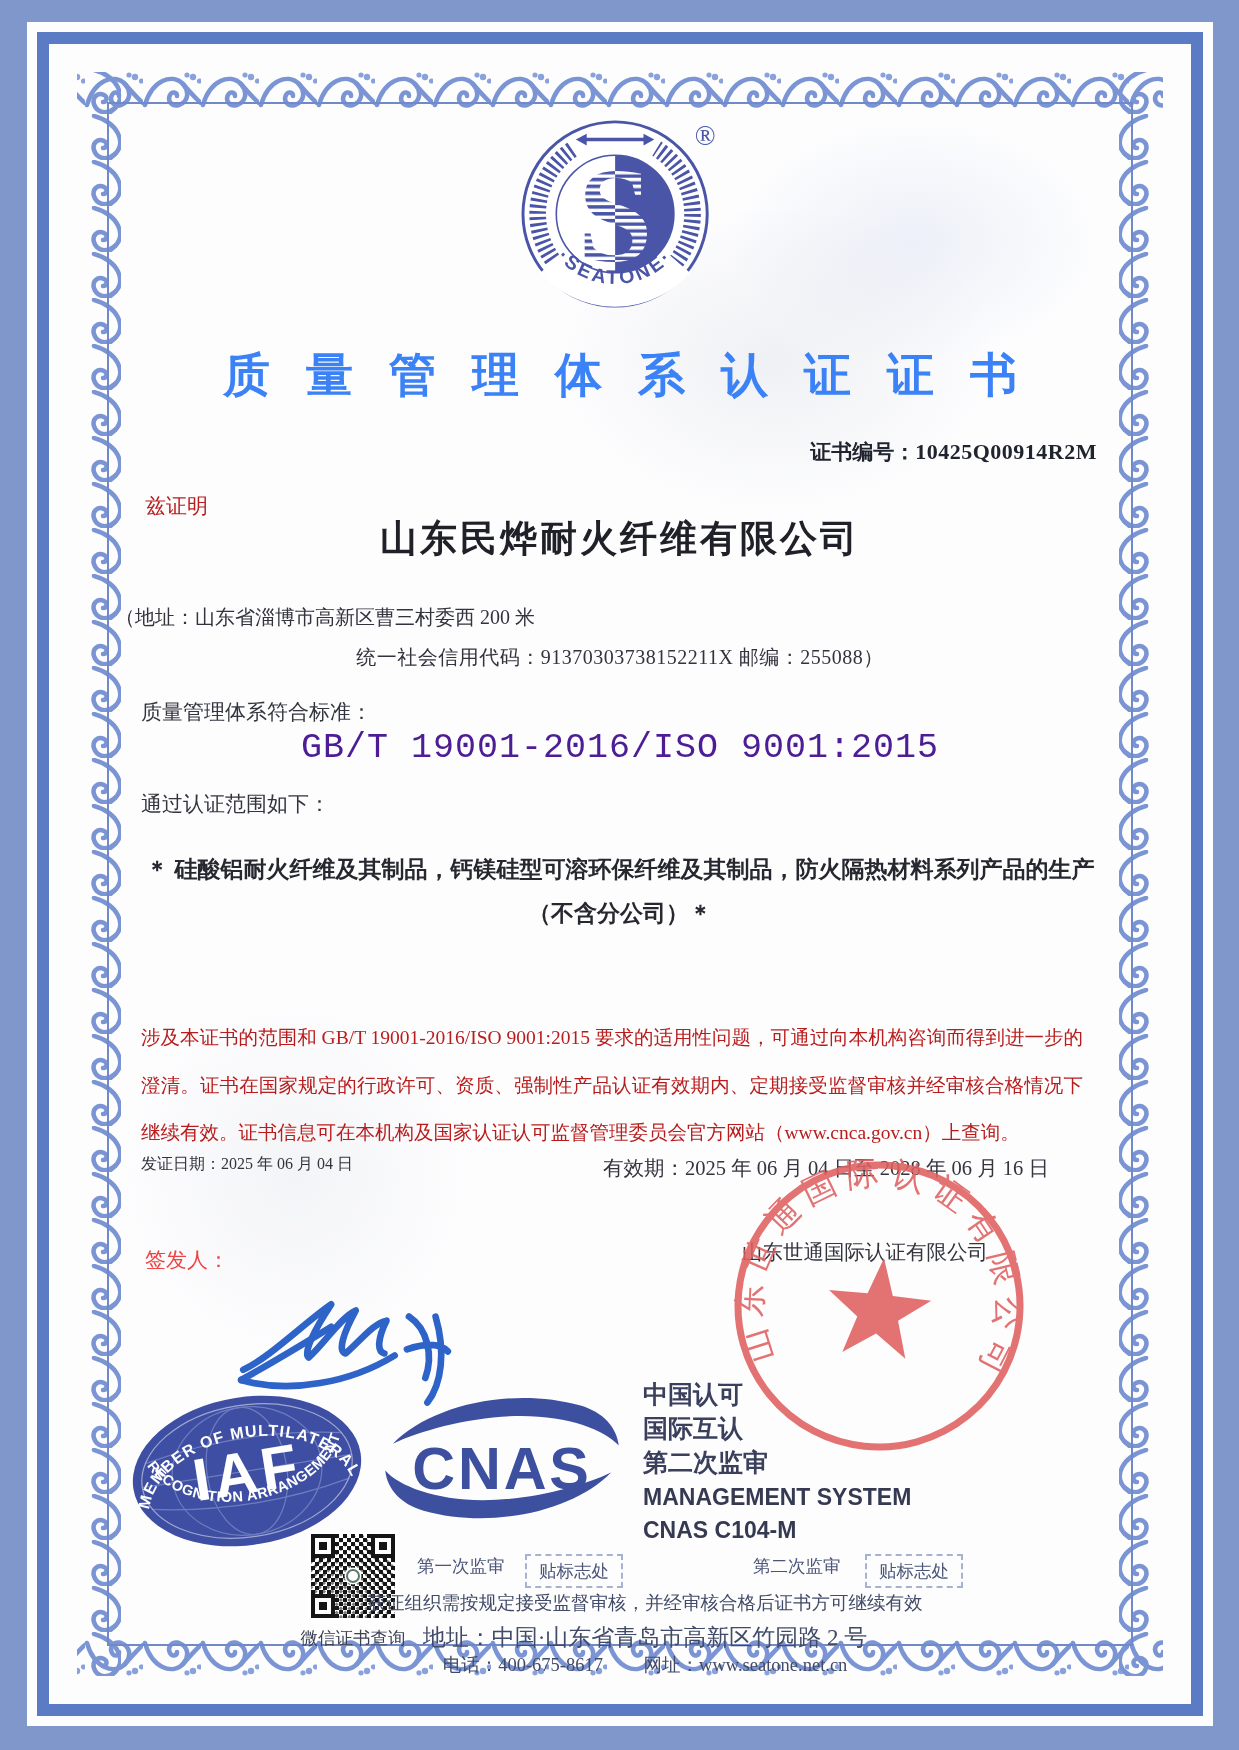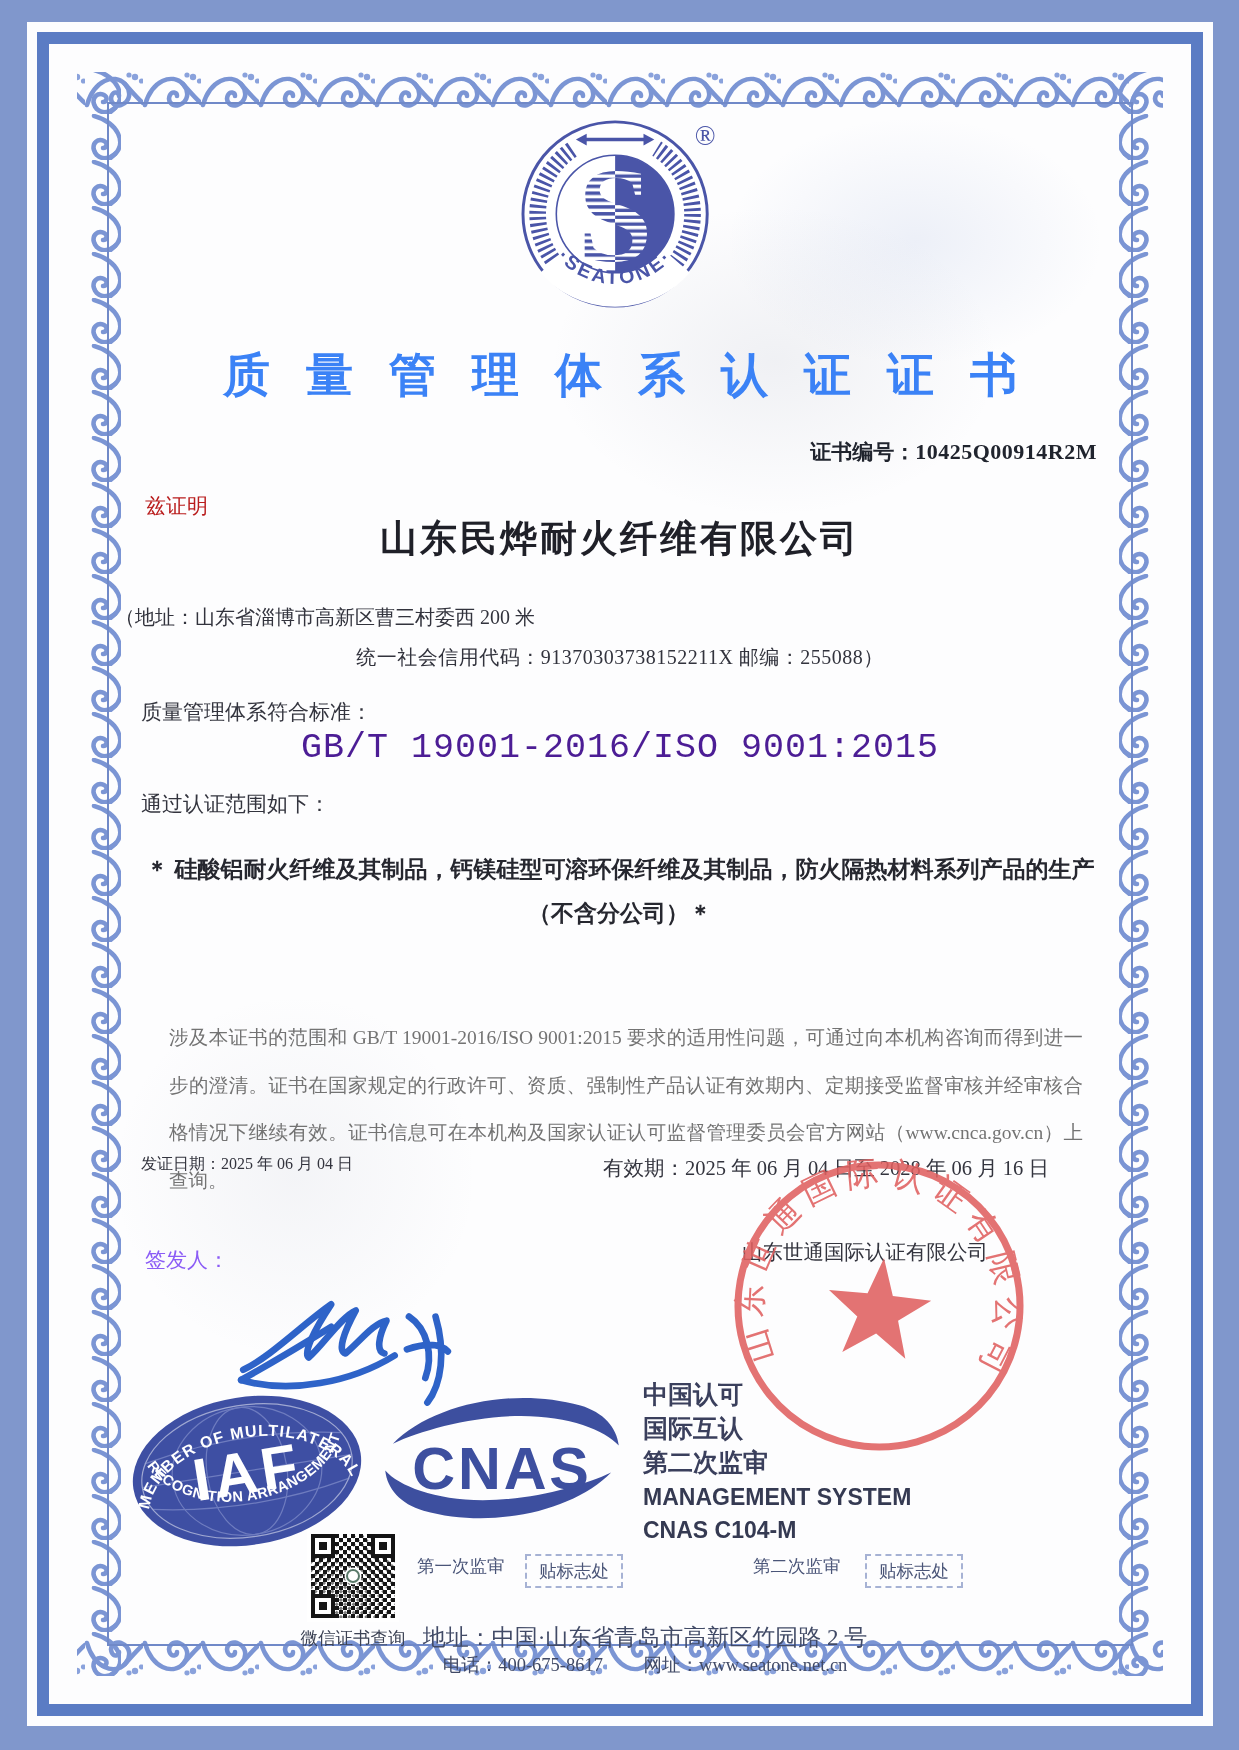--- a/index.html
+++ b/index.html
@@ -43,25 +43,25 @@
   .addr-line{top:498px;width:100%;text-align:left;font-size:20px;color:#32333d;}
   .credit-line{top:538px;width:100%;text-align:center;font-size:20px;color:#32333d;letter-spacing:.5px;}
   .std-label{top:592px;left:26px;font-size:21px;color:#33343e;}
   .std-value{top:622px;width:100%;text-align:center;
     font-family:Liberation Mono, monospace;
     font-size:35px;color:#4c1d95;letter-spacing:1px;}
   .scope-label{top:684px;left:26px;font-size:21px;color:#33343e;}
   .scope-text{top:742px;left:24px;right:24px;text-align:center;font-size:23px;
     font-weight:bold;line-height:44px;color:#26272f;}
   .legal{top:908px;left:26px;right:42px;font-size:19.5px;line-height:47.5px;
-    text-align:justify;color:#737373;margin-left:28px;}
+    text-align:justify;color:#b91c1c;}
   .date-issue{top:1048px;left:26px;font-size:16px;color:#33343e;}
   .date-valid{top:1048px;left:488px;font-size:20.5px;color:#33343e;}
   .issuer-name{top:1132px;left:530px;width:440px;text-align:center;font-size:20.5px;color:#33343e;z-index:3;}
-  .signer-label{top:1140px;left:30px;font-size:21px;color:#8b5cf6;}
+  .signer-label{top:1140px;left:30px;font-size:21px;color:#ef4444;}
   .signature{top:1156px;left:118px;width:266px;height:146px;z-index:4;}
   .stamp{top:1050px;left:614px;width:300px;height:300px;z-index:5;opacity:.88;}
   .iaf{top:1280px;left:6px;width:252px;height:170px;}
   .cnas-logo{top:1286px;left:256px;width:262px;height:134px;}
   .cnas-text{top:1272px;left:528px;width:300px;z-index:2;}
   .cnas-text .zh{font-size:25px;line-height:34px;color:#3a3f5c;font-weight:600;}
   .cnas-text .en{font-family:"Liberation Sans","DejaVu Sans",sans-serif;
     font-size:23px;line-height:31px;font-weight:bold;color:#353a52;margin-top:2px;}
   .qr{top:1424px;left:192px;width:92px;height:92px;}
   .qr-caption{top:1520px;left:162px;width:152px;text-align:center;font-size:17.5px;color:#3c4254;}
@@ -261,20 +261,21 @@
       <circle cx="46" cy="46" r="8.5" fill="#ffffff"></circle>
       <circle cx="46" cy="46" r="6" fill="none" stroke="#5a7a6a" stroke-width="2"></circle>
     </svg>
     <div class="abs qr-caption">微信证书查询</div>
 
     <span class="abs sup sup-a1">第一次监审</span>
     <span class="abs sup sup-b1 dash-box">贴标志处</span>
     <span class="abs sup sup-a2">第二次监审</span>
     <span class="abs sup sup-b2 dash-box">贴标志处</span>
 
+    <div class="abs foot-note">获证组织需按规定接受监督审核，并经审核合格后证书方可继续有效</div>
     <div class="abs foot-addr">地址：中国·山东省青岛市高新区竹园路 2 号</div>
     <div class="abs foot-contact">
       <span class="seg">电话：400-675-8617</span>
       <span class="seg">网址：www.seatone.net.cn</span>
     </div>
 
   </div>
 </div>
 
 </body></html>

